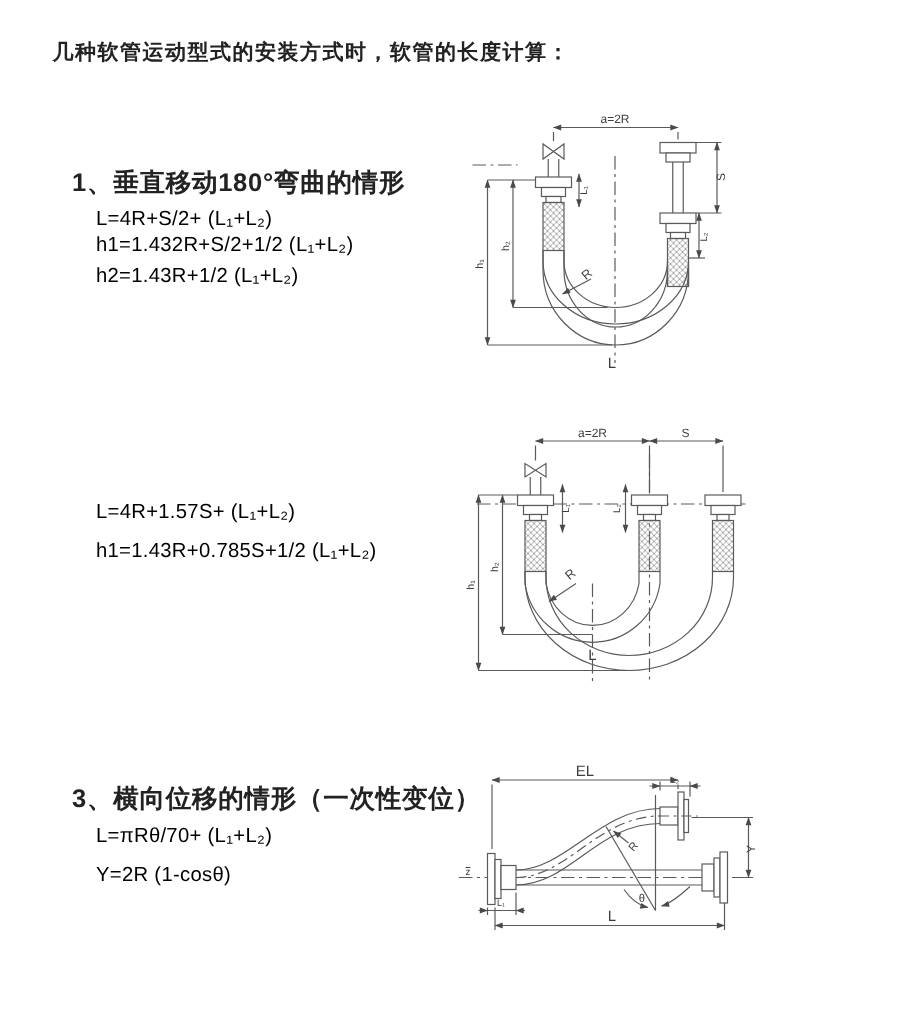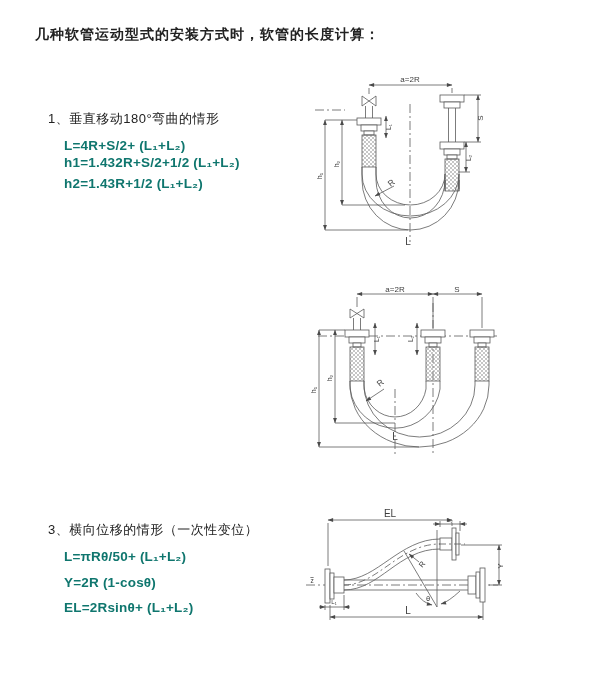--- a/index.html
+++ b/index.html
@@ -4,45 +4,46 @@
 <style>
   html,body{margin:0;padding:0;background:#ffffff;}
   .page{
     position:relative;width:534px;height:675px;background:#ffffff;overflow:hidden;
     font-family:"Liberation Sans","DejaVu Sans",sans-serif;color:#1e1e1e;
   }
   .title{
     position:absolute;left:35px;top:26px;font-size:14px;font-weight:600;letter-spacing:1px;color:#222;
   }
   .heading{
-    position:absolute;left:48px;font-size:13px;font-weight:400;letter-spacing:0.5px;color:#222;
+    position:absolute;left:48px;font-size:17px;font-weight:700;letter-spacing:0.5px;color:#222;
   }
   .formula{
-    position:absolute;left:64px;font-size:13.5px;font-weight:700;color:#0f766e;letter-spacing:0.2px;
+    position:absolute;left:64px;font-size:13.5px;font-weight:400;color:#000000;letter-spacing:0.2px;
   }
   svg{position:absolute;overflow:visible;}
   svg text{font-family:"Liberation Sans","DejaVu Sans",sans-serif;fill:#3d3d3d;stroke:none;}
 </style>
 </head>
 <body>
 
 <div class="page">
 
   <div class="title">几种软管运动型式的安装方式时，软管的长度计算：</div>
 
   <div class="heading" style="top:110px">1、垂直移动180°弯曲的情形</div>
   <div class="formula" style="top:138px">L=4R+S/2+ (L₁+L₂)</div>
   <div class="formula" style="top:155px">h1=1.432R+S/2+1/2 (L₁+L₂)</div>
   <div class="formula" style="top:176px">h2=1.43R+1/2 (L₁+L₂)</div>
 
+  <div class="formula" style="top:333px">L=4R+1.57S+ (L₁+L₂)</div>
+  <div class="formula" style="top:359px">h1=1.43R+0.785S+1/2 (L₁+L₂)</div>
 
   <div class="heading" style="top:521px">3、横向位移的情形（一次性变位）</div>
-  <div class="formula" style="top:549px">L=πRθ/50+ (L₁+L₂)</div>
+  <div class="formula" style="top:549px">L=πRθ/70+ (L₁+L₂)</div>
   <div class="formula" style="top:575px">Y=2R (1-cosθ)</div>
-  <div class="formula" style="top:600px">EL=2Rsinθ+ (L₁+L₂)</div>
 
   <svg width="175" height="182" viewBox="0 0 175 182" style="left:315px;top:72px">
     <defs>
       <pattern id="hatch1" width="4" height="4" patternUnits="userSpaceOnUse">
         <path d="M0,4 L4,0 M0,0 L4,4" stroke="#8d8d8d" stroke-width="0.5"></path>
       </pattern>
       <marker id="arr1" viewBox="0 0 10 10" refX="9" refY="5" markerWidth="8" markerHeight="8" orient="auto-start-reverse">
         <path d="M1,2 L9.5,5 L1,8 Z" fill="#4a4a4a"></path>
       </marker>
     </defs>

